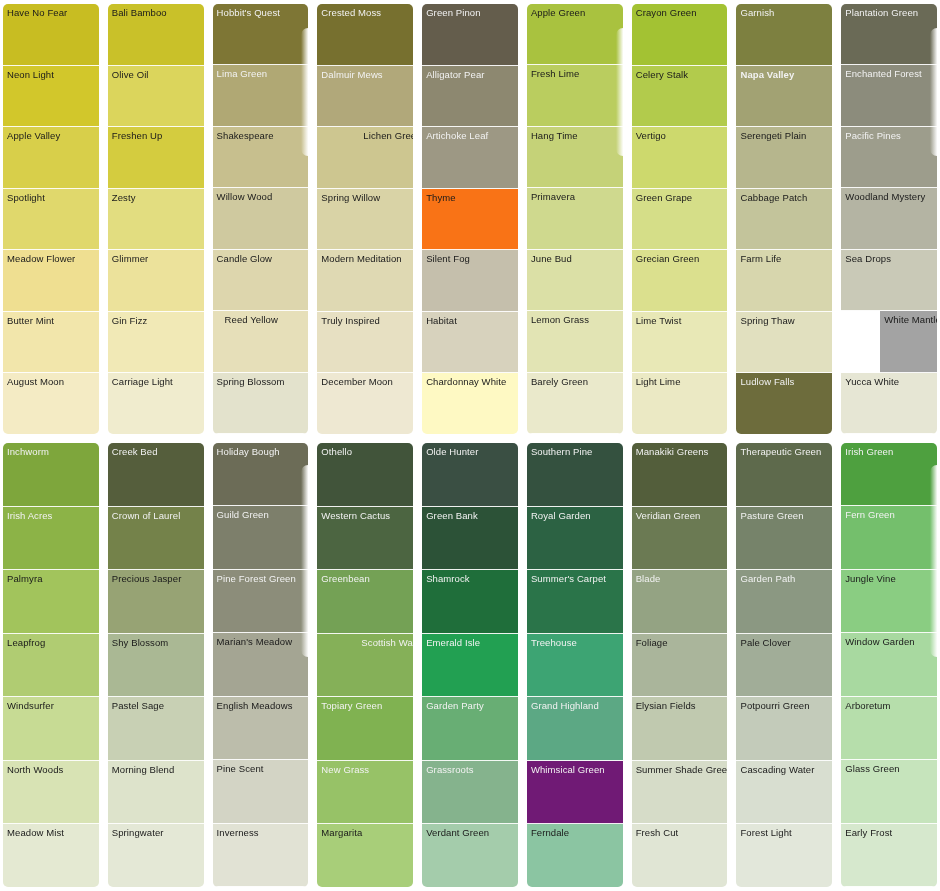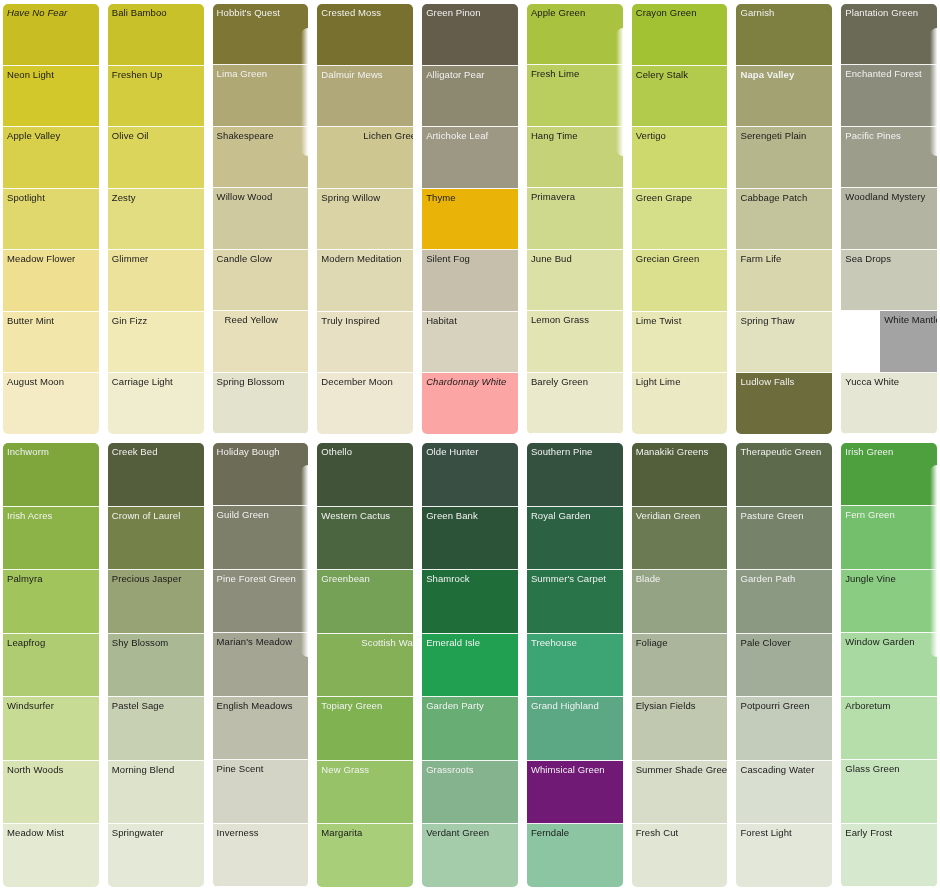--- a/index.html
+++ b/index.html
@@ -77,21 +77,21 @@
     top: 22px;
     height: 192px;
   }
 </style>
 </head>
 <body>
 
 <div id="palette-page">
   <div class="palette-section" id="section-top">
       <div class="swatch-column">
-        <div class="swatch-chip" style="background: rgb(200, 189, 34); font-style: italic;">
+        <div class="swatch-chip" style="background: rgb(200, 189, 34);">
           <span class="swatch-label label-dark">Have No Fear</span>
         </div>
         <div class="swatch-chip" style="background: rgb(210, 199, 43);">
           <span class="swatch-label label-dark">Neon Light</span>
         </div>
         <div class="swatch-chip" style="background: rgb(216, 207, 74);">
           <span class="swatch-label label-dark">Apple Valley</span>
         </div>
         <div class="swatch-chip" style="background: rgb(224, 216, 108);">
           <span class="swatch-label label-dark">Spotlight</span>
@@ -103,26 +103,26 @@
           <span class="swatch-label label-dark">Butter Mint</span>
         </div>
         <div class="swatch-chip" style="background: rgb(244, 235, 196);">
           <span class="swatch-label label-dark">August Moon</span>
         </div>
       </div>
       <div class="swatch-column">
         <div class="swatch-chip" style="background: rgb(201, 193, 41);">
           <span class="swatch-label label-dark">Bali Bamboo</span>
         </div>
+        <div class="swatch-chip" style="background: rgb(219, 213, 92);">
+          <span class="swatch-label label-dark">Olive Oil</span>
+        </div>
         <div class="swatch-chip" style="background: rgb(212, 204, 63);">
           <span class="swatch-label label-dark">Freshen Up</span>
         </div>
-        <div class="swatch-chip" style="background: rgb(219, 213, 92);">
-          <span class="swatch-label label-dark">Olive Oil</span>
-        </div>
         <div class="swatch-chip" style="background: rgb(226, 221, 128);">
           <span class="swatch-label label-dark">Zesty</span>
         </div>
         <div class="swatch-chip" style="background: rgb(236, 226, 155);">
           <span class="swatch-label label-dark">Glimmer</span>
         </div>
         <div class="swatch-chip" style="background: rgb(241, 233, 182);">
           <span class="swatch-label label-dark">Gin Fizz</span>
         </div>
         <div class="swatch-chip" style="background: rgb(240, 236, 206);">
@@ -179,30 +179,30 @@
       <div class="swatch-column">
         <div class="swatch-chip" style="background: rgb(100, 93, 76);">
           <span class="swatch-label label-light">Green Pinon</span>
         </div>
         <div class="swatch-chip" style="background: rgb(141, 136, 112);">
           <span class="swatch-label label-light">Alligator Pear</span>
         </div>
         <div class="swatch-chip" style="background: rgb(157, 152, 132);">
           <span class="swatch-label label-light">Artichoke Leaf</span>
         </div>
-        <div class="swatch-chip" style="background: #eab308;">
+        <div class="swatch-chip" style="background: #f97316;">
           <span class="swatch-label label-dark">Thyme</span>
         </div>
         <div class="swatch-chip" style="background: rgb(197, 191, 172);">
           <span class="swatch-label label-dark">Silent Fog</span>
         </div>
         <div class="swatch-chip" style="background: rgb(215, 210, 189);">
           <span class="swatch-label label-dark">Habitat</span>
         </div>
-        <div class="swatch-chip" style="background: #fca5a5; font-style: italic;">
+        <div class="swatch-chip" style="background: #fef9c3;">
           <span class="swatch-label label-dark">Chardonnay White</span>
         </div>
       </div>
       <div class="swatch-column">
         <div class="swatch-chip" style="background: rgb(169, 194, 63);">
           <span class="swatch-label label-dark">Apple Green</span>
         </div>
         <div class="swatch-chip" style="background: rgb(186, 205, 95);">
           <span class="swatch-label label-dark">Fresh Lime</span>
         </div>

